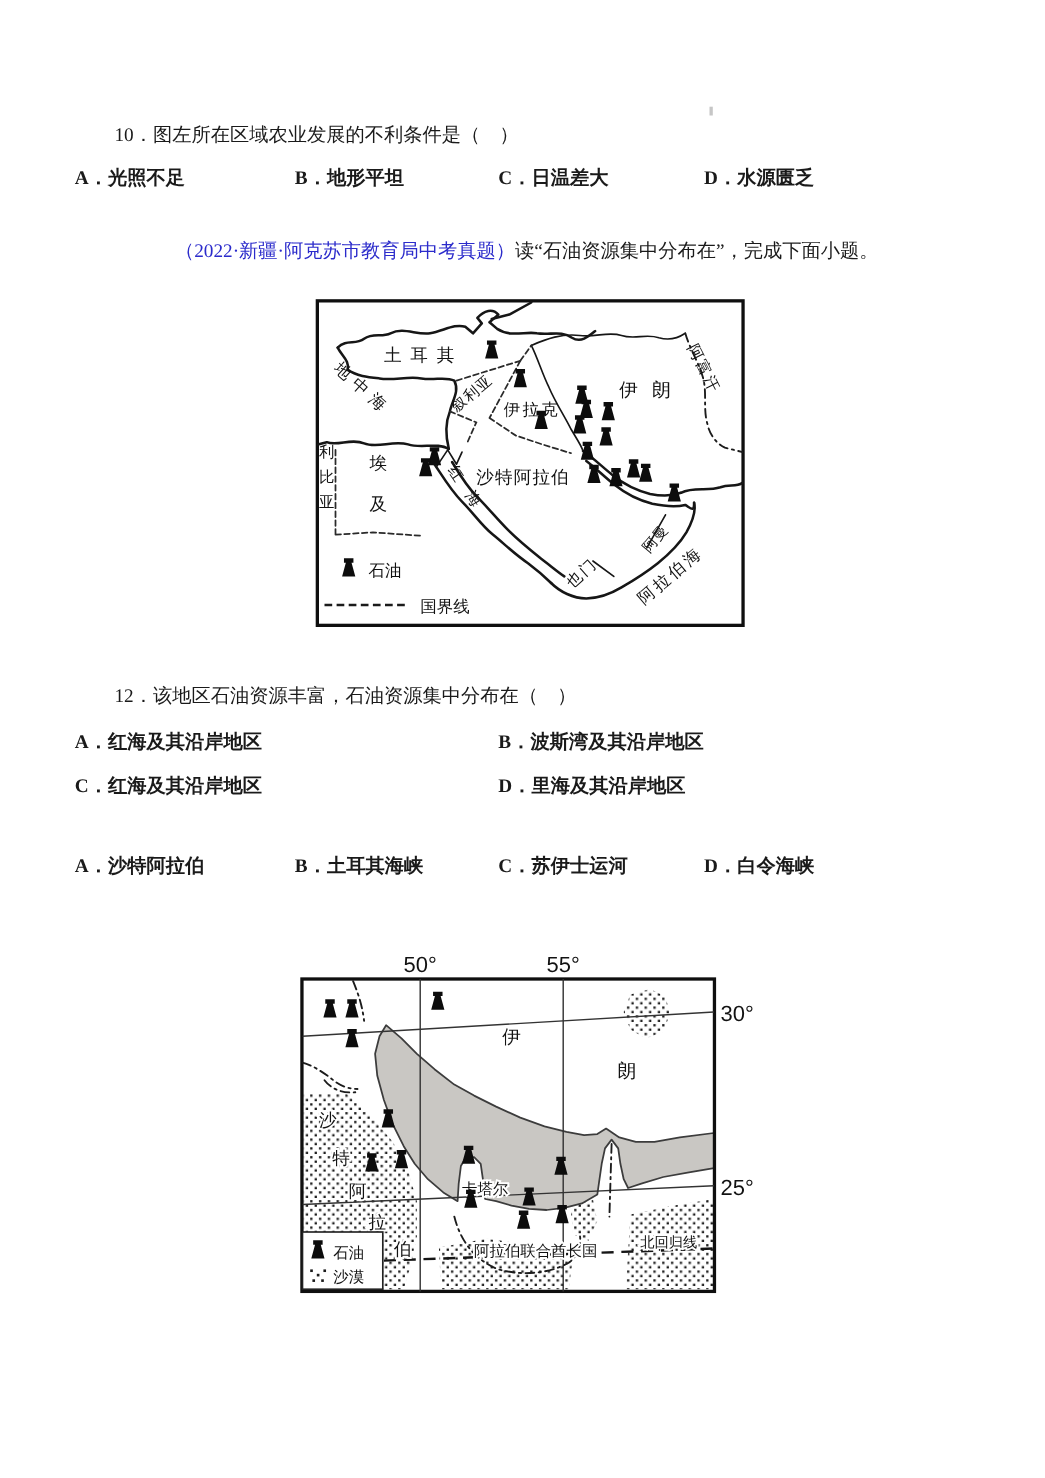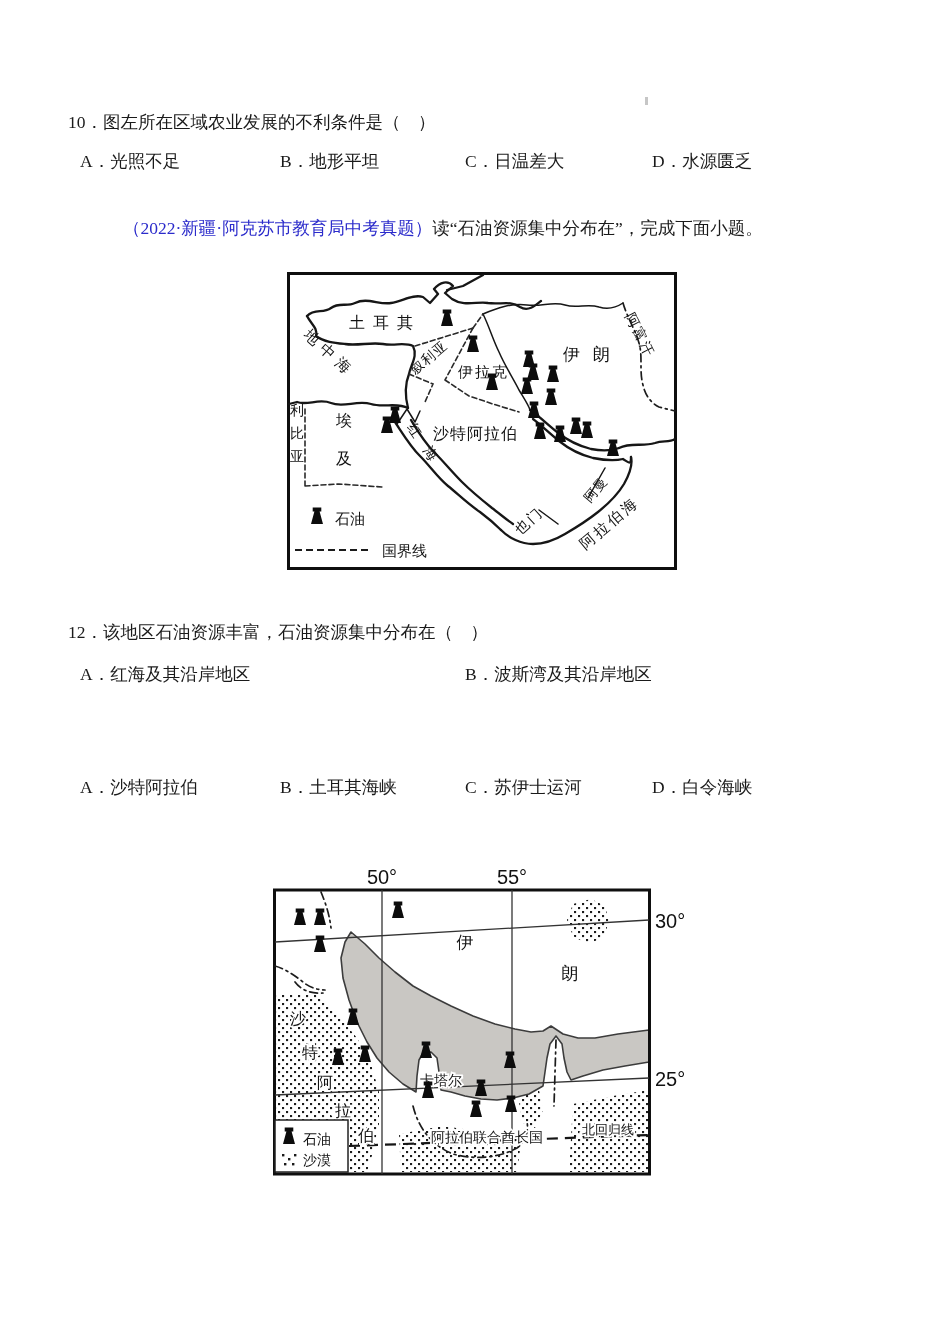--- a/index.html
+++ b/index.html
@@ -1,19 +1,19 @@
 <!DOCTYPE html>
 <html style="--cite-blue: #2b2bcb; --sea-gray: #c9c7c3;"><head>
 <meta charset="utf-8">
 <style>
   html,body{margin:0;padding:0;background:#fff;}
   .page{position:relative;width:950px;height:1344px;background:#ffffff;overflow:hidden;
         font-family:"Liberation Serif","DejaVu Serif",serif;color:#1a1a1a;}
-  .line{position:absolute;font-size:17.5px;white-space:nowrap;line-height:1.2;}
-  .opt-row{position:absolute;left:12px;width:918px;height:22px;}
+  .line{position:absolute;font-size:17.5px;white-space:nowrap;line-height:1.2;margin-left:36px;}
+  .opt-row{position:absolute;left:0;width:918px;height:22px;font-weight:bold;}
   .opt{position:absolute;top:0;font-size:17.5px;white-space:nowrap;}
   .cite-src{color:var(--cite-blue,#2b2bcb);}
   .stray{position:absolute;width:3px;height:8px;background:#c6c6c6;}
   svg{position:absolute;overflow:visible;}
   svg text{font-family:"Liberation Sans","DejaVu Sans",sans-serif;fill:#121212;}
   .coast{fill:none;stroke:#161616;stroke-width:2.3;stroke-linecap:round;stroke-linejoin:round;}
   .coast-thin{fill:none;stroke:#161616;stroke-width:1.5;stroke-linecap:round;stroke-linejoin:round;}
   .border-dash{fill:none;stroke:#2a2a2a;stroke-width:1.6;stroke-dasharray:5 3;stroke-linecap:round;}
   .border-dashdot{fill:none;stroke:#1c1c1c;stroke-width:1.7;stroke-dasharray:8 4 2 4;stroke-linecap:round;}
   .gridline{fill:none;stroke:#333;stroke-width:1.3;}
@@ -128,20 +128,24 @@
     </g>
   </svg>
 
   <div class="line" style="left:68px;top:622px">
     <span>12．</span><span>该地区石油资源丰富，石油资源集中分布在（　）</span>
   </div>
   <div class="opt-row" style="top:662px">
     <span class="opt" style="left:68px"><span>A．</span><span>红海及其沿岸地区</span></span>
     <span class="opt" style="left:453px"><span>B．</span><span>波斯湾及其沿岸地区</span></span>
   </div>
+  <div class="opt-row" style="top:702px">
+    <span class="opt" style="left:68px"><span>C．</span><span>红海及其沿岸地区</span></span>
+    <span class="opt" style="left:453px"><span>D．</span><span>里海及其沿岸地区</span></span>
+  </div>
 
   <div class="opt-row" style="top:775px">
     <span class="opt" style="left:68px"><span>A．</span><span>沙特阿拉伯</span></span>
     <span class="opt" style="left:268px"><span>B．</span><span>土耳其海峡</span></span>
     <span class="opt" style="left:453px"><span>C．</span><span>苏伊士运河</span></span>
     <span class="opt" style="left:640px"><span>D．</span><span>白令海峡</span></span>
   </div>
 
 
   <svg style="left:273px;top:866px" width="425" height="314" viewBox="0 0 425 314">

